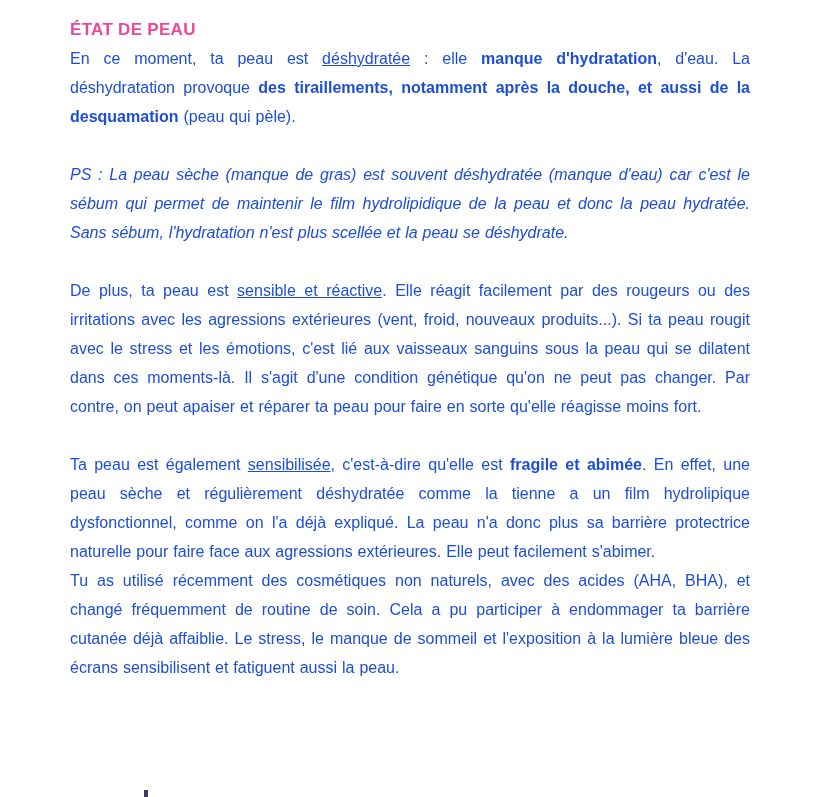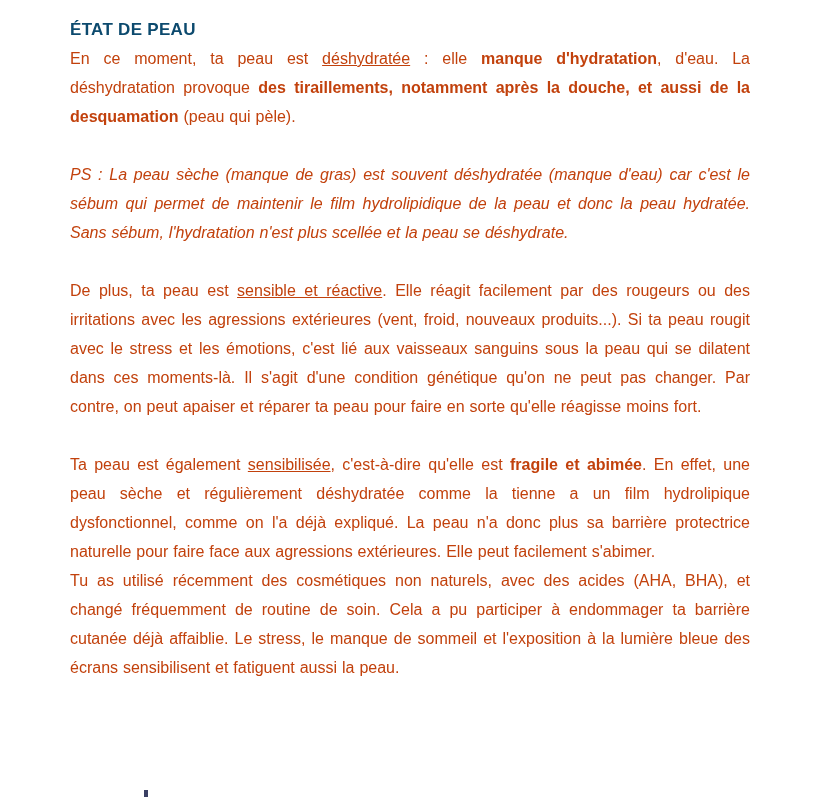--- a/index.html
+++ b/index.html
@@ -18,27 +18,27 @@
     box-sizing: border-box;
     width: 819px;
     padding: 15px 69px 0 70px;
   }
   .heading {
     margin: 0;
     font-size: 17px;
     line-height: 29px;
     font-weight: 700;
     letter-spacing: 0.3px;
-    color: #0c4a6e;
+    color: #ec4899;
   }
   .para {
     margin: 0 0 29px 0;
     font-size: 16px;
     line-height: 29px;
-    color: #c2410c;
+    color: #1d4ed8;
     text-align: justify;
     word-spacing: 0.5px;
   }
   .para.no-gap { margin-bottom: 0; }
   .run-b { font-weight: 700; }
   .run-u { text-decoration: underline; }
   .run-i { font-style: italic; }
   .cutoff-fragment {
     position: absolute;
     left: 144px;

